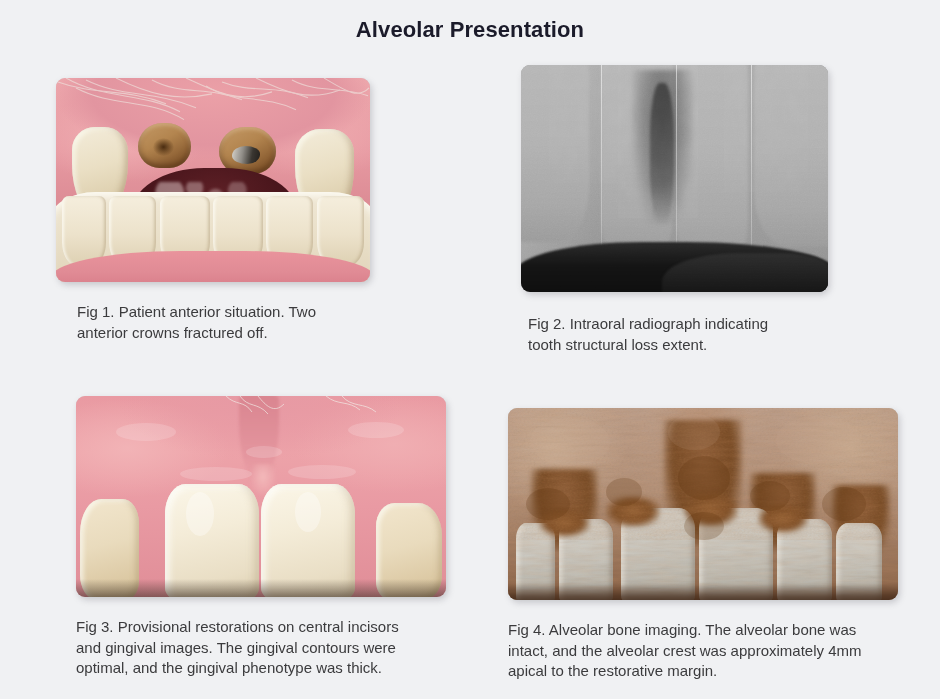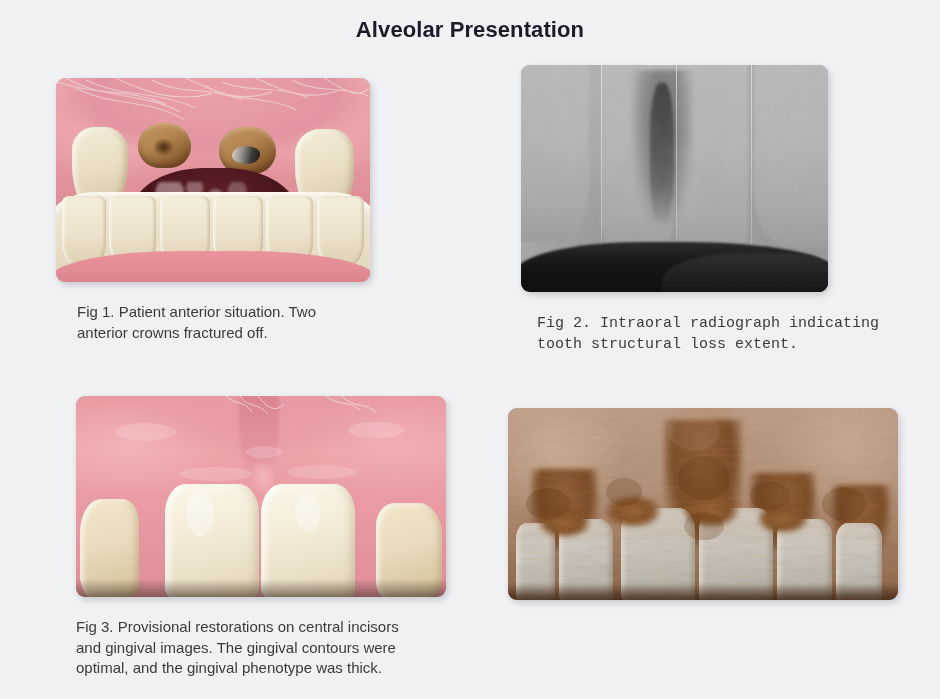--- a/index.html
+++ b/index.html
@@ -128,21 +128,21 @@
     filter: blur(.6px);
   }
   .f1-hairs {
     position:absolute; left:0; top:0; width:100%; height:34%;
     opacity:.75;
   }
 
   
   #fig2 { left: 521px; top: 65px; }
   #fig2 .photo { width: 307px; height: 227px; background: #9c9c9c; }
-  #fig2 .caption { margin-top: 22px; margin-left: 16px; font-family: Liberation Mono, monospace; }
+  #fig2 .caption { margin-top: 22px; margin-left: 7px; }
 
   .f2-base {
     position:absolute; inset:0;
     background:
       linear-gradient(100deg, rgba(255,255,255,.22) 0%, rgba(255,255,255,0) 30%),
       linear-gradient(#a8a8a8 0%, #a2a2a2 40%, #9a9a9a 70%, #8e8e8e 100%);
   }
   
   .f2-tooth {
     position:absolute;
@@ -450,13 +450,16 @@
       </g>
       <g fill="#caa68b" opacity="0.30">
         <ellipse cx="62" cy="34" rx="40" ry="24"></ellipse>
         <ellipse cx="310" cy="32" rx="42" ry="24"></ellipse>
         <ellipse cx="186" cy="24" rx="26" ry="18"></ellipse>
       </g>
     </svg>
 
     <div class="f4-bottom"></div>
   </div>
+  <div class="caption">Fig 4. Alveolar bone imaging. The alveolar bone was
+intact, and the alveolar crest was approximately 4mm
+apical to the restorative margin.</div>
 </div>
 
 </body></html>

